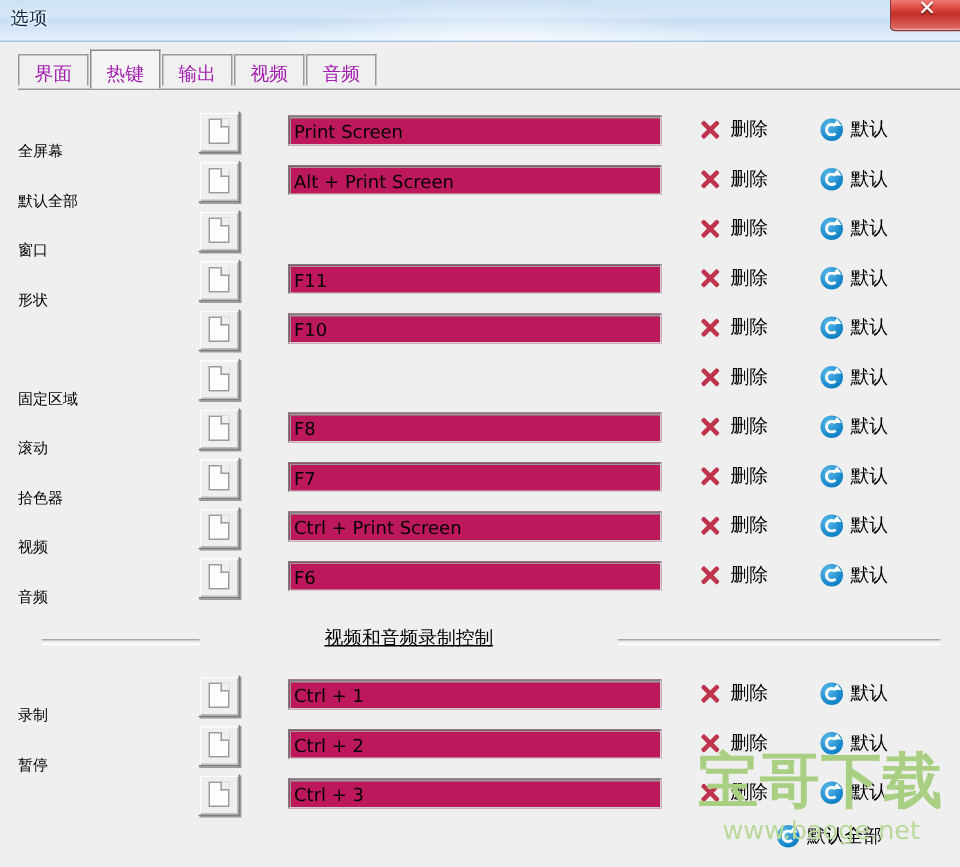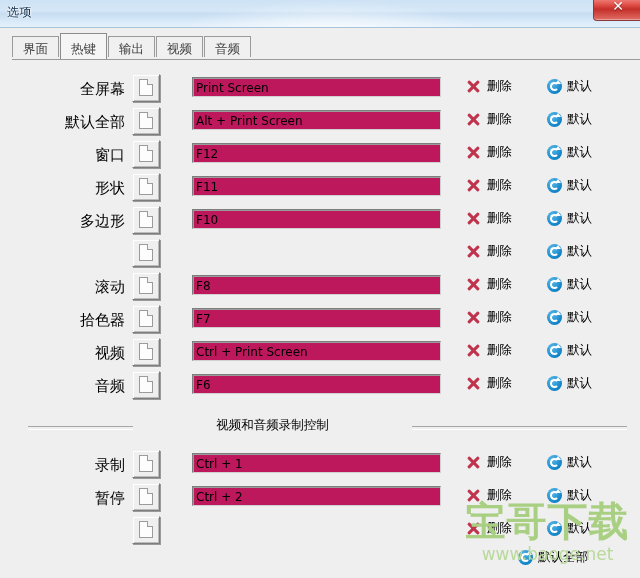--- a/index.html
+++ b/index.html
@@ -77,21 +77,21 @@
   }
   .tab {
     position: relative;
     float: left;
     height: 21px;
     padding: 3px 10px 0 10px;
     margin-right: 1px;
     background: #f0f0f0;
     border: 1px solid #9a9a9a;
     border-bottom: none;
-    color: #404040;
+    color: #a21caf;
     font-size: 12.5px;
     line-height: 18px;
     box-sizing: border-box;
   }
   .tab.active {
     height: 26px;
     margin-top: -3px;
     padding-top: 6px;
     background: #f5f5f5;
     border-color: #8c8c8c;
@@ -115,24 +115,24 @@
 
   
   .row {
     position: absolute;
     left: 0;
     width: 628px;
     height: 30px;
   }
   .row-label {
     position: absolute;
-    left: 0; top: 6px;
+    left: 0; top: 20px;
     width: 113px;
-    text-align: right;
-    font-size: 15px;
+    text-align: left;
+    font-size: 10px;
     color: #000;
     white-space: nowrap;
   }
   .icon-btn {
     position: absolute;
     left: 120px; top: 0;
     width: 28px; height: 28px;
     background: #efefef;
     border: 1px solid #efefef;
     border-right-color: #7d7d7d;
@@ -246,20 +246,21 @@
   }
   #section .line.left  { left: 16px;  width: 105px; }
   #section .line.right { left: 400px; width: 215px; }
   #section .stitle {
     position: absolute;
     left: 121px; top: 0;
     width: 279px;
     text-align: center;
     font-size: 12.5px;
     color: #000;
+    text-decoration: underline;
   }
 
   
   #default-all {
     position: absolute;
     left: 518px; top: 549px;
     height: 18px;
     font-size: 12.5px;
     color: #000;
     white-space: nowrap;
@@ -353,21 +354,20 @@
                 <span class="head"></span>
               </span>
               <span class="lbl">默认</span>
             </div>
           </div>
           <div class="row" style="top: 80px;">
             <div class="row-label">窗口</div>
             <div class="icon-btn">
               <div class="doc-icon"></div>
             </div>
-            <input class="hk-input" type="text" value="F12" style="">
             <div class="act act-del">
               <span class="x-icon"></span>
               <span class="lbl">删除</span>
             </div>
             <div class="act act-def">
               <span class="refresh-icon">
                 <span class="arc"></span>
                 <span class="head"></span>
               </span>
               <span class="lbl">默认</span>
@@ -385,38 +385,38 @@
             </div>
             <div class="act act-def">
               <span class="refresh-icon">
                 <span class="arc"></span>
                 <span class="head"></span>
               </span>
               <span class="lbl">默认</span>
             </div>
           </div>
           <div class="row" style="top: 146px;">
-            <div class="row-label">多边形</div>
             <div class="icon-btn">
               <div class="doc-icon"></div>
             </div>
             <input class="hk-input" type="text" value="F10" style="">
             <div class="act act-del">
               <span class="x-icon"></span>
               <span class="lbl">删除</span>
             </div>
             <div class="act act-def">
               <span class="refresh-icon">
                 <span class="arc"></span>
                 <span class="head"></span>
               </span>
               <span class="lbl">默认</span>
             </div>
           </div>
           <div class="row" style="top: 179px;">
+            <div class="row-label">固定区域</div>
             <div class="icon-btn">
               <div class="doc-icon"></div>
             </div>
             <div class="act act-del">
               <span class="x-icon"></span>
               <span class="lbl">删除</span>
             </div>
             <div class="act act-def">
               <span class="refresh-icon">
                 <span class="arc"></span>
@@ -539,20 +539,21 @@
                 <span class="arc"></span>
                 <span class="head"></span>
               </span>
               <span class="lbl">默认</span>
             </div>
           </div>
           <div class="row" style="top: 456px;">
             <div class="icon-btn">
               <div class="doc-icon"></div>
             </div>
+            <input class="hk-input" type="text" value="Ctrl + 3" style="">
             <div class="act act-del">
               <span class="x-icon"></span>
               <span class="lbl">删除</span>
             </div>
             <div class="act act-def">
               <span class="refresh-icon">
                 <span class="arc"></span>
                 <span class="head"></span>
               </span>
               <span class="lbl">默认</span>

